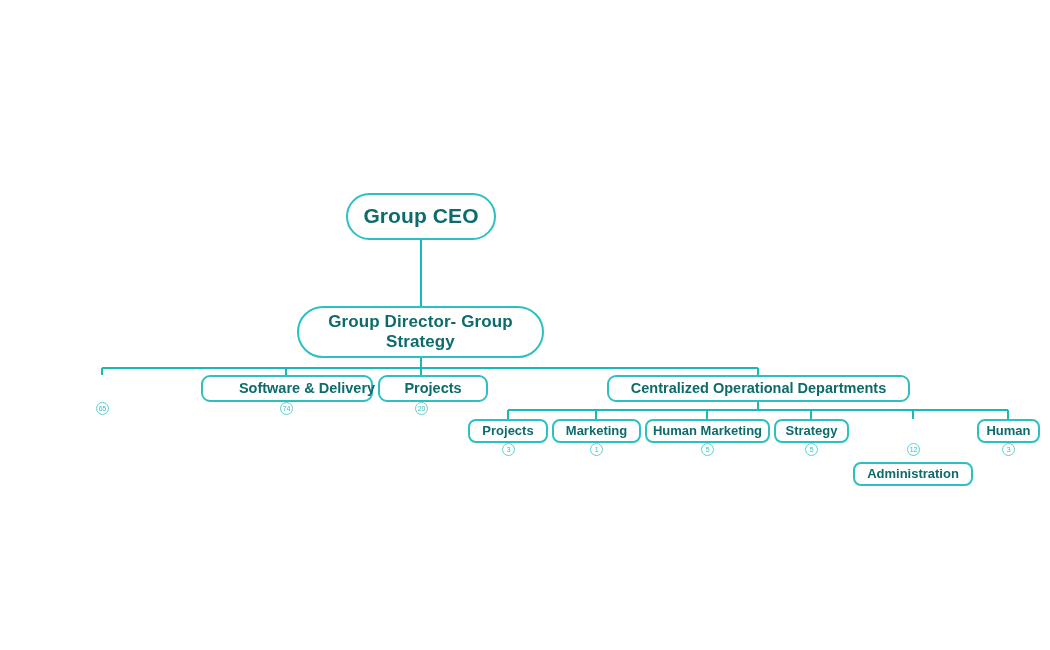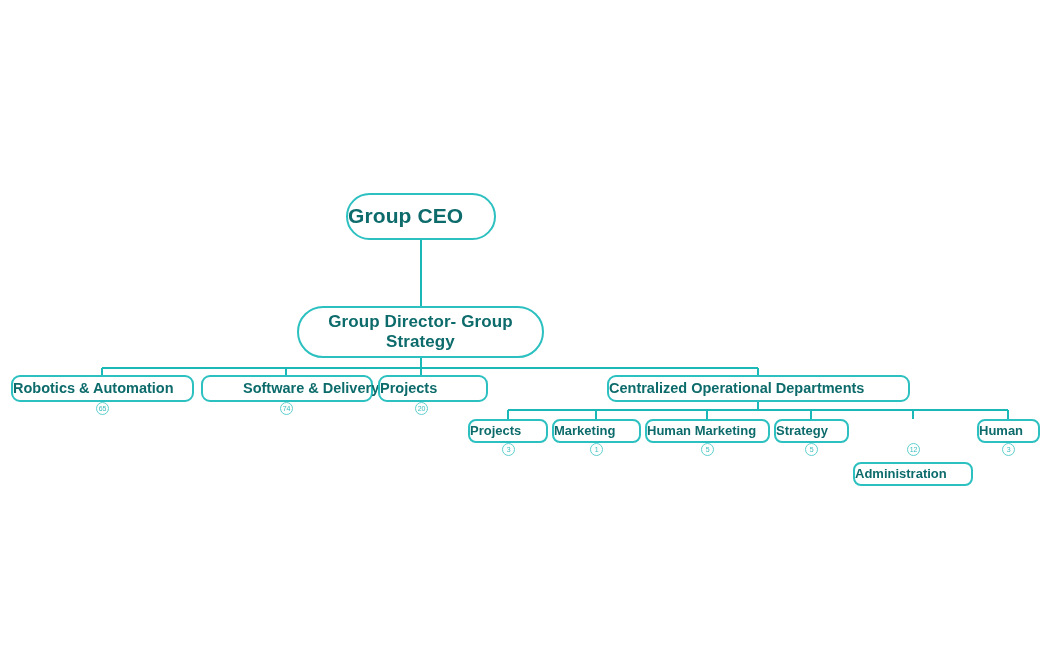--- a/index.html
+++ b/index.html
@@ -33,20 +33,21 @@
     height: 650px;
     pointer-events: none;
   }
 
   
   .node {
     position: absolute;
     box-sizing: border-box;
     display: flex;
     align-items: center;
+    justify-content: center;
     text-align: center;
     background: #ffffff;
     border: 2px solid #2cc0c0;
     color: #0d6b6b;
     font-weight: bold;
     line-height: 1.15;
     white-space: nowrap;
   }
 
   .node.ceo {
@@ -118,23 +119,20 @@
   </svg>
 
   <div class="node ceo" style="left:346px; top:193px; width:150px; height:47px;">
     <span>Group CEO</span>
   </div>
 
   <div class="node director" style="left:297px; top:306px; width:247px; height:52px;">
     <span>Group Director- Group Strategy</span>
   </div>
 
-  <div class="node tier3" style="left:11px; top:375px; width:183px; height:27px;">
-    <span>Robotics &amp; Automation</span>
-  </div>
   <div class="badge" style="left:96px; top:402px;">65</div>
 
   <div class="node tier3" style="left:201px; top:375px; width:172px; height:27px;padding-left:40px;">
     <span>Software &amp; Delivery</span>
   </div>
   <div class="badge" style="left:280px; top:402px;">74</div>
 
   <div class="node tier3" style="left:378px; top:375px; width:110px; height:27px;">
     <span>Projects</span>
   </div>

